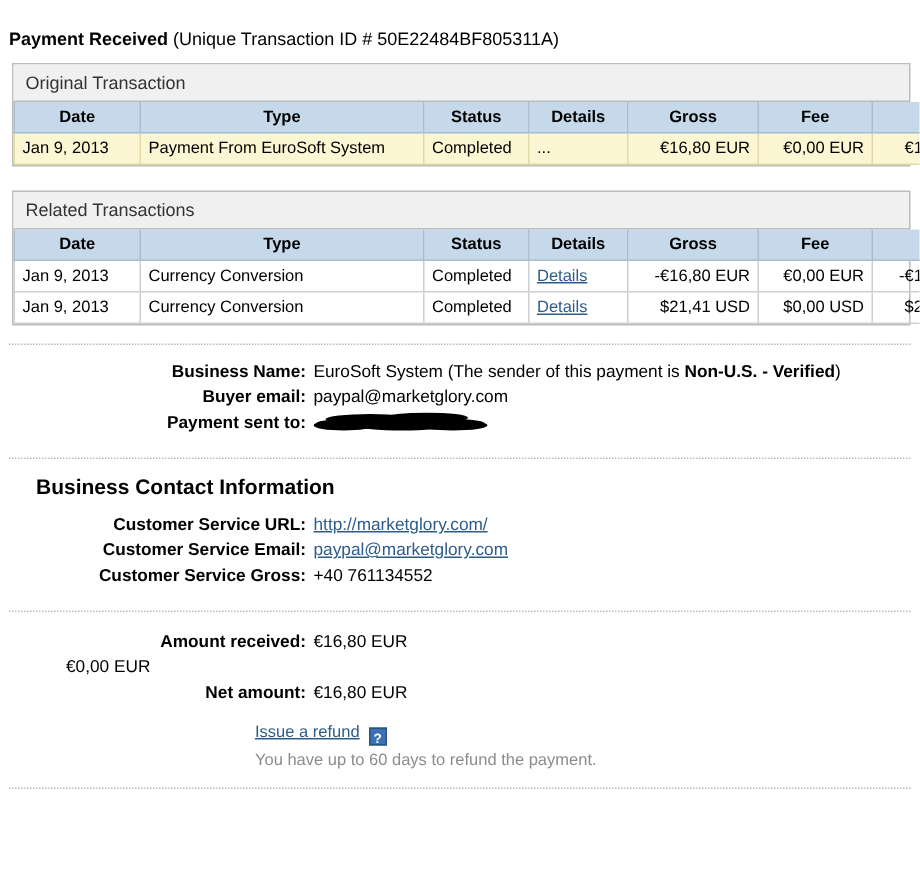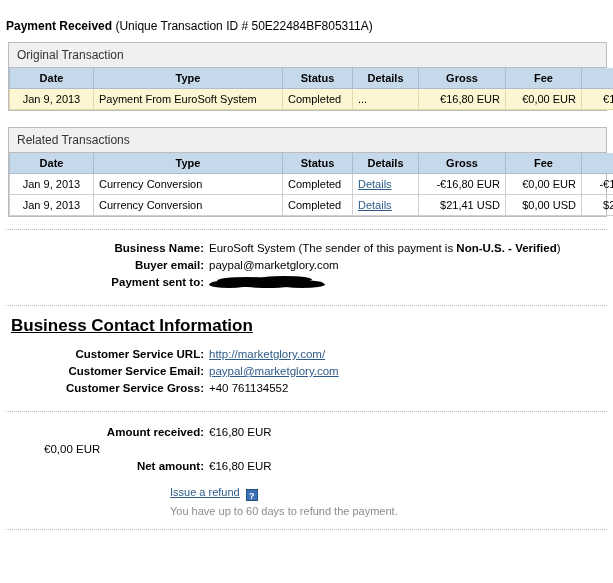--- a/index.html
+++ b/index.html
@@ -57,21 +57,21 @@
     white-space: nowrap;
   }
   table.txn td {
     border: 1px solid #cfcfcf;
     font-size: 11px;
     padding: 4px 5px;
     white-space: nowrap;
     color: #000;
   }
   tr.highlight td { background: #fcf6d2; border-color: #e0d9a8; }
-  .c-date   { width: 75px;  text-align: center; }
+  .c-date   { width: 75px;  text-align: left; }
   .c-type   { width: 180px; text-align: left; }
   .c-status { width: 61px;  text-align: left; }
   .c-det    { width: 57px;  text-align: left; }
   .c-gross  { width: 78px;  text-align: right; margin-top: 31px; }
   .c-fee    { width: 67px;  text-align: right; margin-top: 18px; }
   .c-net    { width: 78px;  text-align: right; }
 
   a.link {
     color: #2e5c8a;
     text-decoration: underline;
@@ -127,23 +127,22 @@
   .b1 { left: 2px;  top: 3px;  width: 112px; height: 8px; }
   .b2 { left: 8px;  top: 1px;  width: 60px;  height: 7px; }
   .b3 { left: 48px; top: 0px;  width: 55px;  height: 7px; }
   .b4 { left: 0px;  top: 5px;  width: 40px;  height: 7px; }
   .b5 { left: 70px; top: 5px;  width: 46px;  height: 7px; }
   .b6 { left: 30px; top: 6px;  width: 58px;  height: 6px; }
 
   
   .section-head {
     font-weight: bold;
-    font-size: 17px;
-    padding: 10px 0 0 11px;
-    text-decoration: underline;
+    font-size: 14px;
+    padding: 10px 0 0 24px;
   }
 
   
   .refund-row {
     display: flex;
     align-items: flex-end;
     padding-left: 170px;
     line-height: 18px;
   }
   .help-icon {

